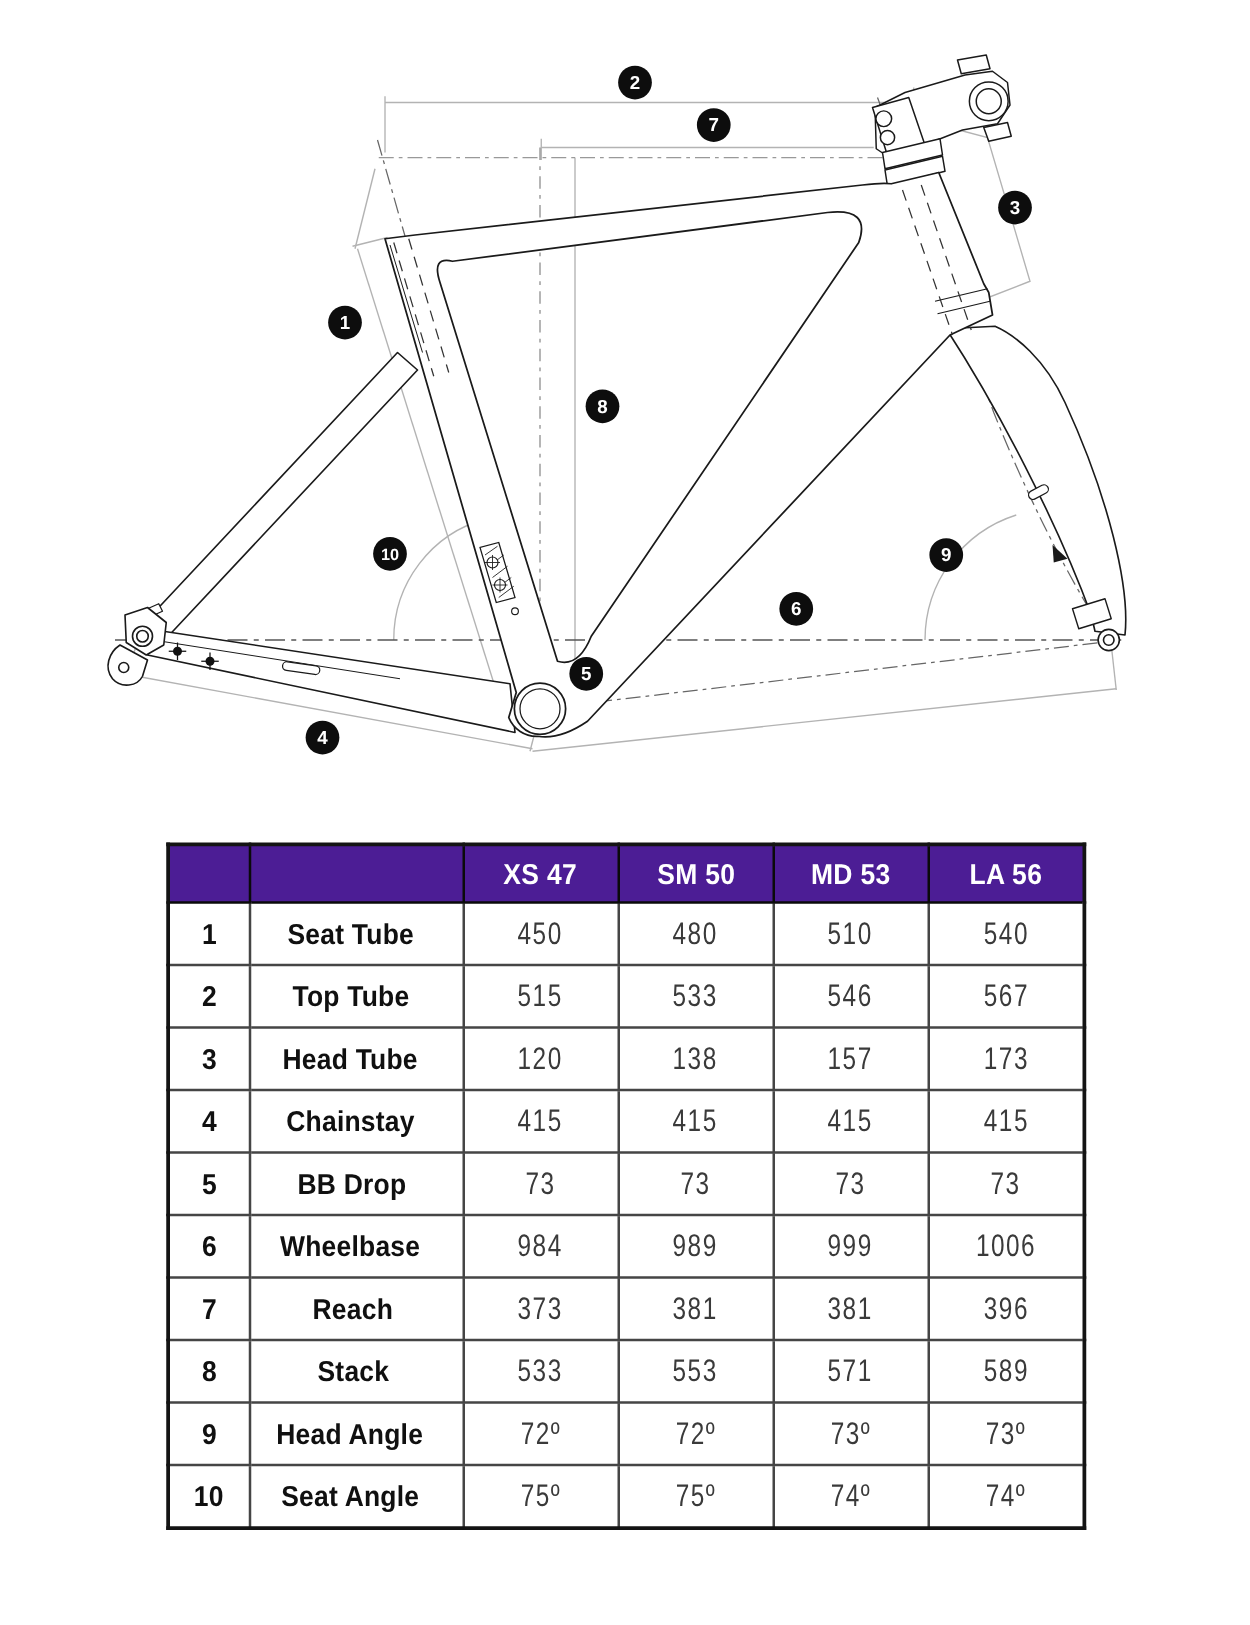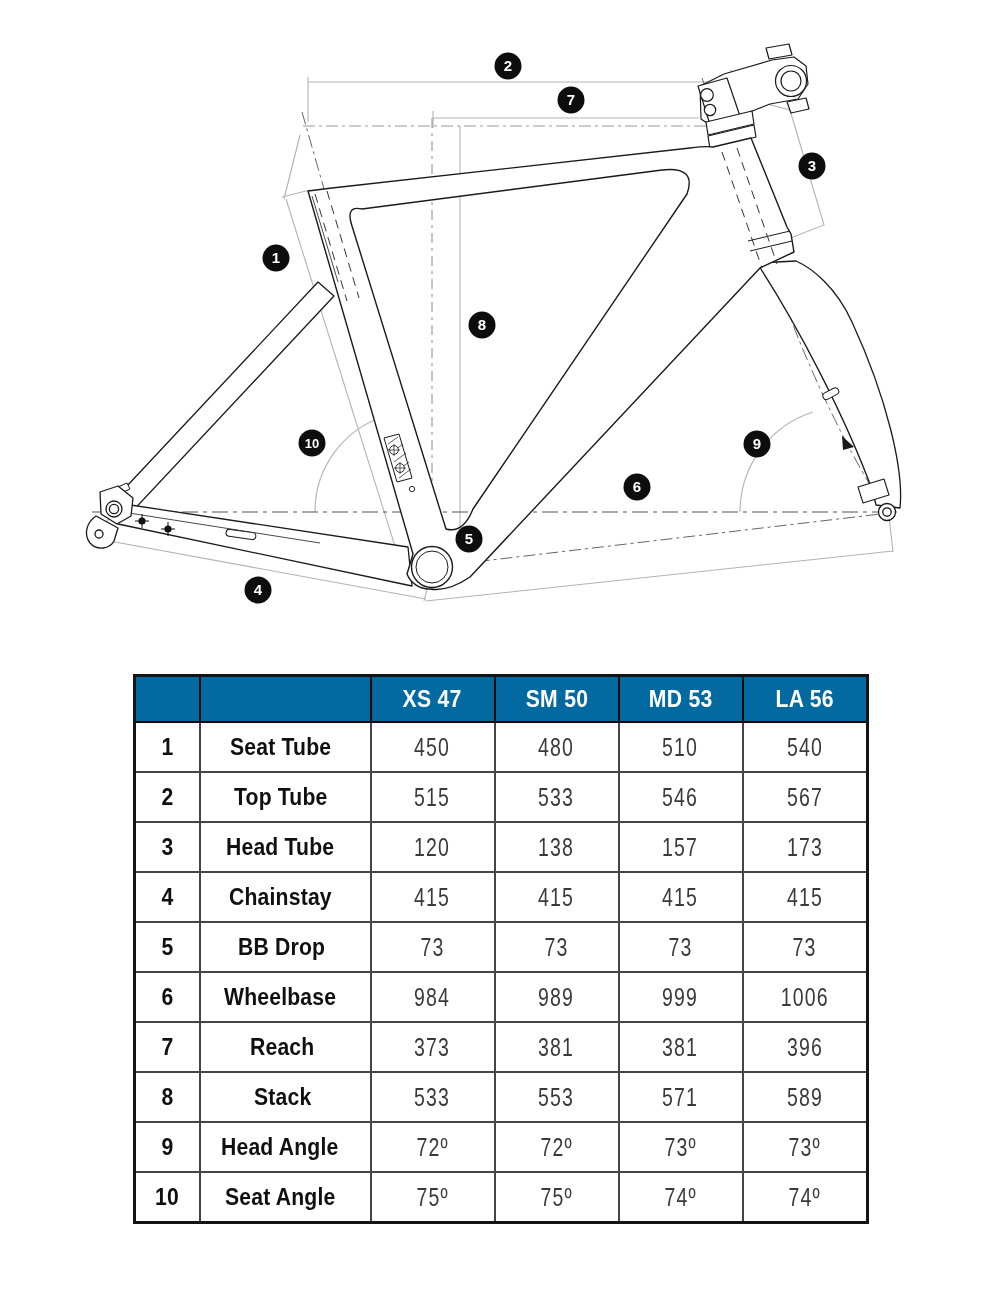--- a/index.html
+++ b/index.html
@@ -12,21 +12,21 @@
   table.geo {
     position:absolute; left:133px; top:674px; width:733px;
     border-collapse:collapse; table-layout:fixed;
     border:3px solid #141414;
   }
   table.geo td {
     border:2px solid #454545; height:48px; padding:0;
     text-align:center; vertical-align:middle; background:#fff;
   }
   table.geo thead th {
-    background:#0369a1; border:2px solid #0a0a0a; height:44px; padding:0;
+    background:#4c1d95; border:2px solid #0a0a0a; height:44px; padding:0;
     text-align:center; vertical-align:middle;
   }
   .hdr {
     display:inline-block; color:#ffffff; font-weight:bold; font-size:23px;
     transform:scaleX(.92); letter-spacing:.3px; white-space:nowrap;
   }
   .b {
     display:inline-block; font-weight:bold; font-size:23px; color:#101010;
     transform:scaleX(.92); letter-spacing:.2px; white-space:nowrap;
   }

